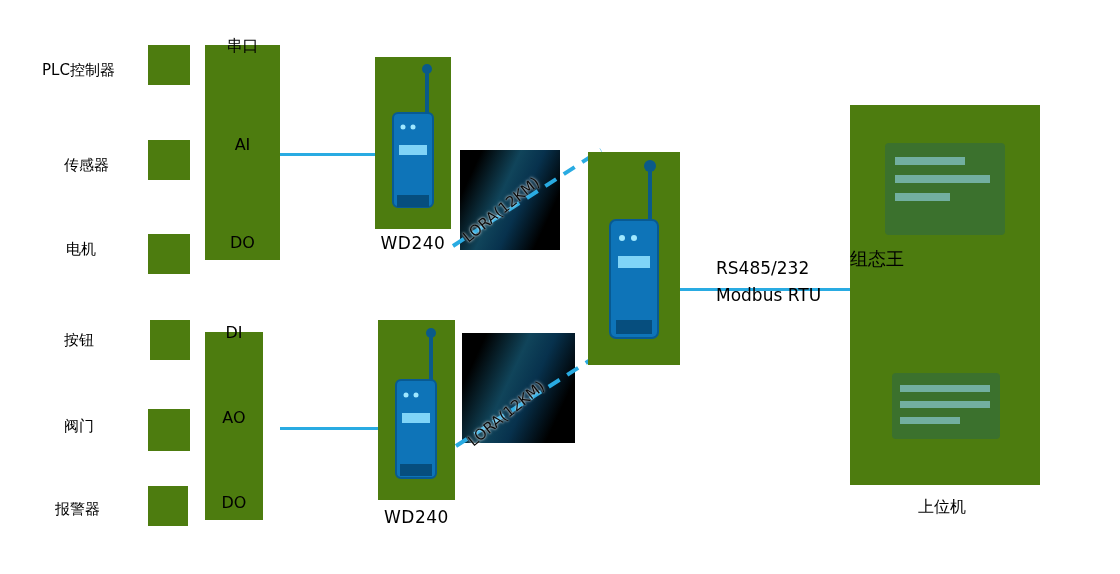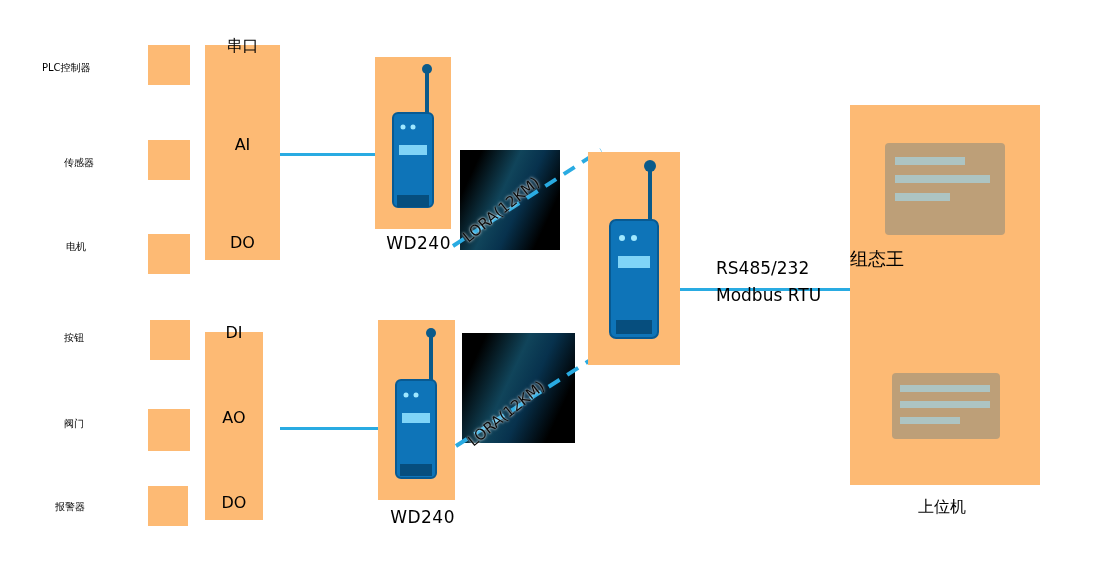--- a/index.html
+++ b/index.html
@@ -3,29 +3,29 @@
 <meta charset="utf-8">
 <style>
   * { margin:0; padding:0; box-sizing:border-box; }
   html,body { background:#ffffff; }
   #canvas {
     position:relative; width:1120px; height:574px; background:#ffffff;
     font-family:"DejaVu Sans","Liberation Sans",sans-serif; color:#000;
     overflow:hidden;
   }
   .abs { position:absolute; }
-  .cyan { background:#fdba74; }
-  .dev-label { font-size:10px; white-space:nowrap; }
+  .cyan { background:#4d7c0f; }
+  .dev-label { font-size:15px; white-space:nowrap; }
   .io-box {
     display:flex; flex-direction:column; align-items:center;
     justify-content:space-between; padding:0 0 8px 0;
   }
   .port { font-size:16px; line-height:1.1;margin-top:12px; }
   .port-top { margin-top:-8px; background:transparent; }
-  .module-label { font-size:17px; text-align:right; letter-spacing:.5px; }
+  .module-label { font-size:17px; text-align:center; letter-spacing:.5px; }
   .bus-label { font-size:17px; white-space:nowrap; }
   .lora-label {
     font-size:15px; white-space:nowrap; transform-origin:left center;
     color:#0a0a0a;
     text-shadow:0 0 2px rgba(255,255,255,.85), 0 0 4px rgba(255,255,255,.55);
   }
   .black-box { background:#000; overflow:hidden; }
   .sheen {
     position:absolute; inset:0;
     background:linear-gradient(115deg, rgba(41,171,226,0) 15%,

